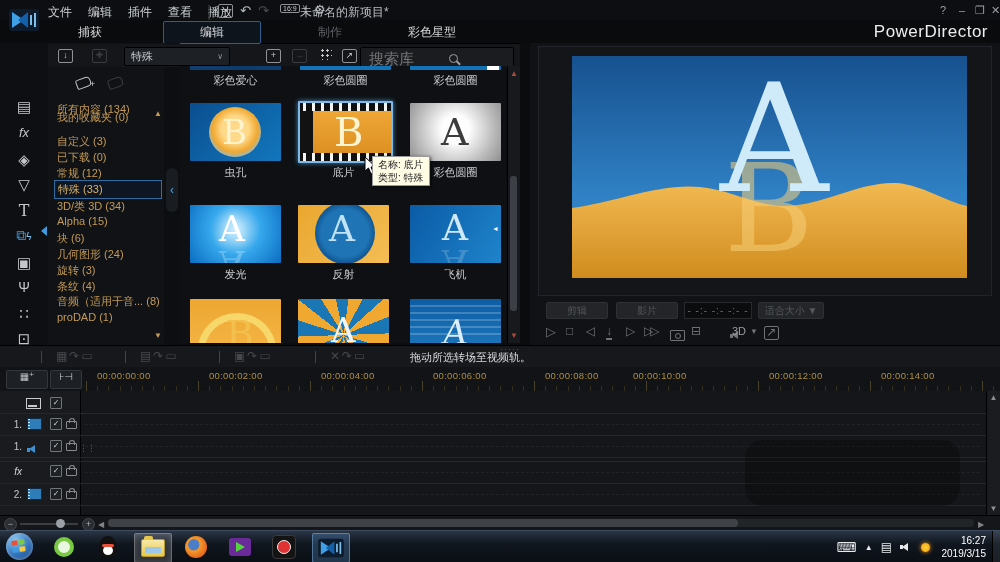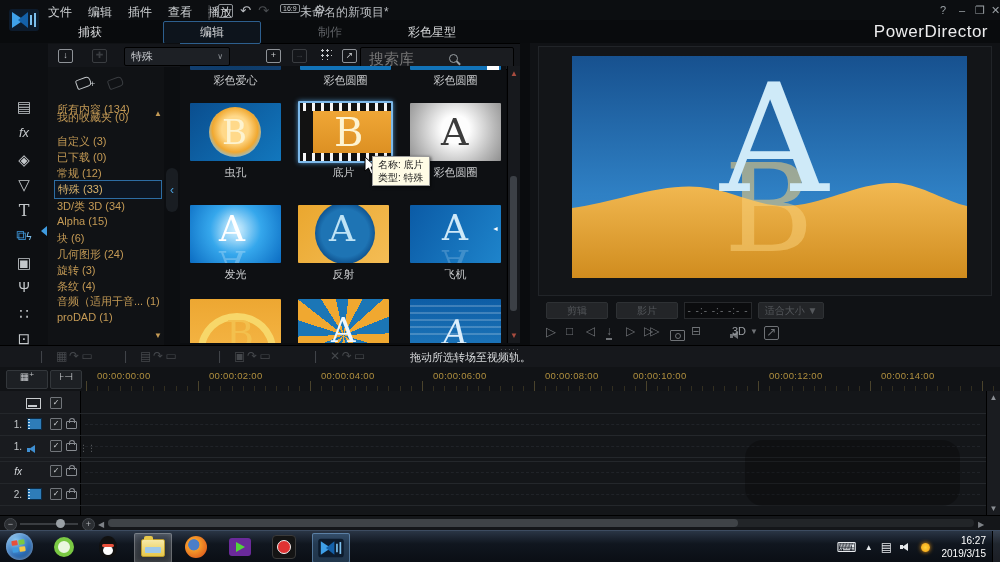--- a/index.html
+++ b/index.html
@@ -186,21 +186,21 @@
     <div class="cat" style="top:90px">自定义 (3)</div>
     <div class="cat" style="top:106px">已下载 (0)</div>
     <div class="cat" style="top:122px">常规 (12)</div>
     <div class="cat sel" style="top:137px">特殊 (33)</div>
     <div class="cat" style="top:155px">3D/类 3D (34)</div>
     <div class="cat" style="top:171px">Alpha (15)</div>
     <div class="cat" style="top:187px">块 (6)</div>
     <div class="cat" style="top:203px">几何图形 (24)</div>
     <div class="cat" style="top:219px">旋转 (3)</div>
     <div class="cat" style="top:235px">条纹 (4)</div>
-    <div class="cat" style="top:250px">音频（适用于音... (1)</div>
+    <div class="cat" style="top:250px">音频（适用于音... (8)</div>
     <div class="cat" style="top:267px">proDAD (1)</div>
     <span class="abs" style="left:106px;top:66px;color:#c49a55;font-size:8px">▲</span>
     <span class="abs" style="left:106px;top:288px;color:#c49a55;font-size:8px">▼</span>
   </div>
 
   <div class="abs collapse">
     <div class="abs pill">‹</div>
   </div>
 
   <div class="abs libbar">

